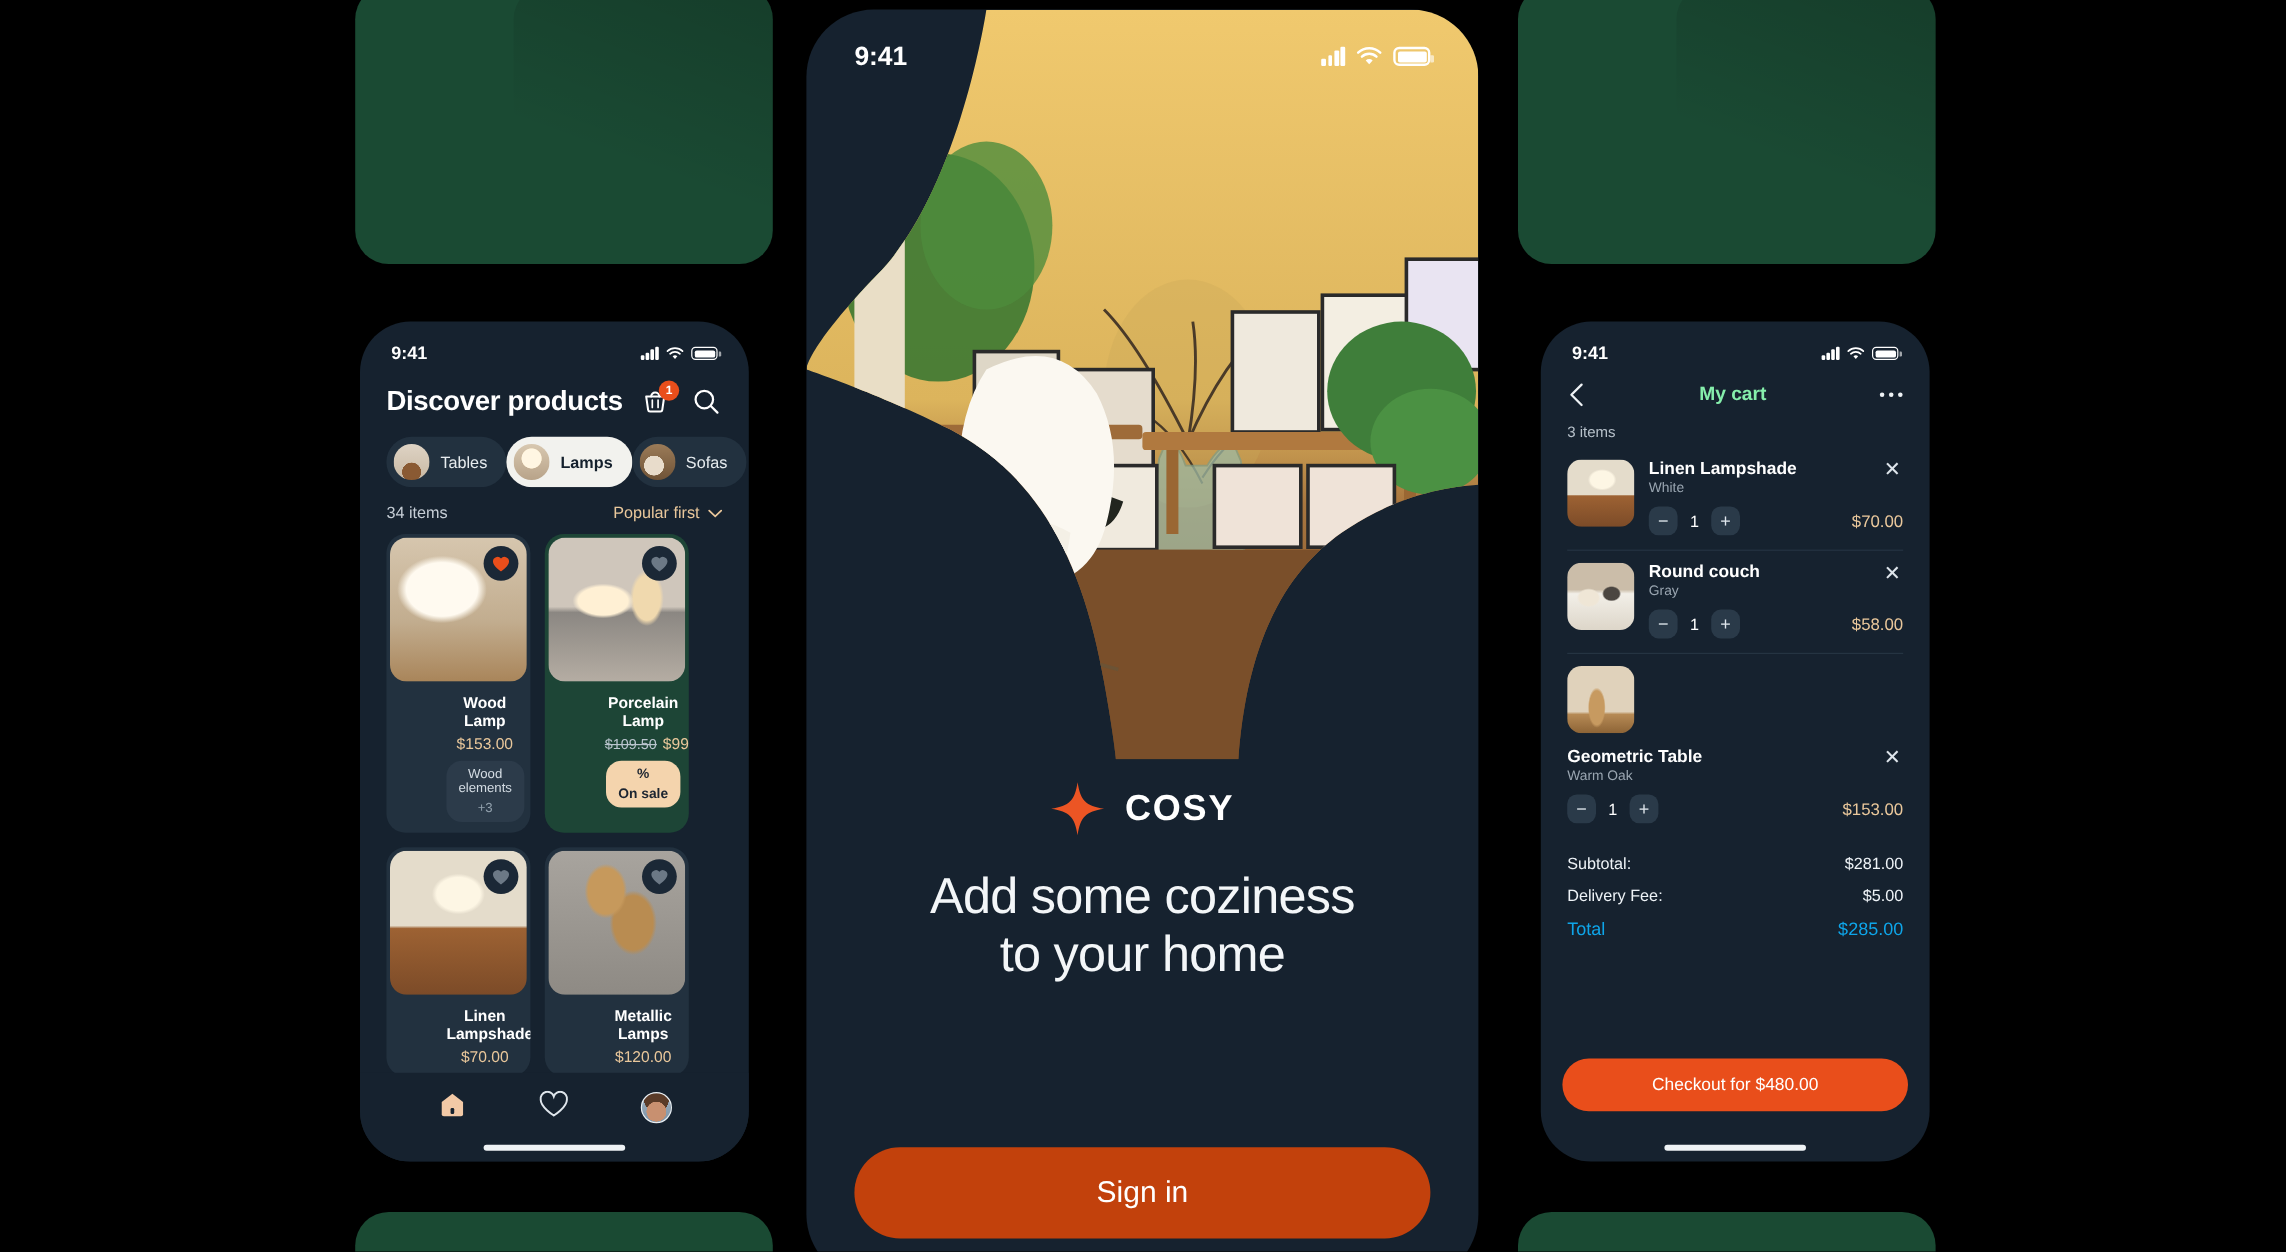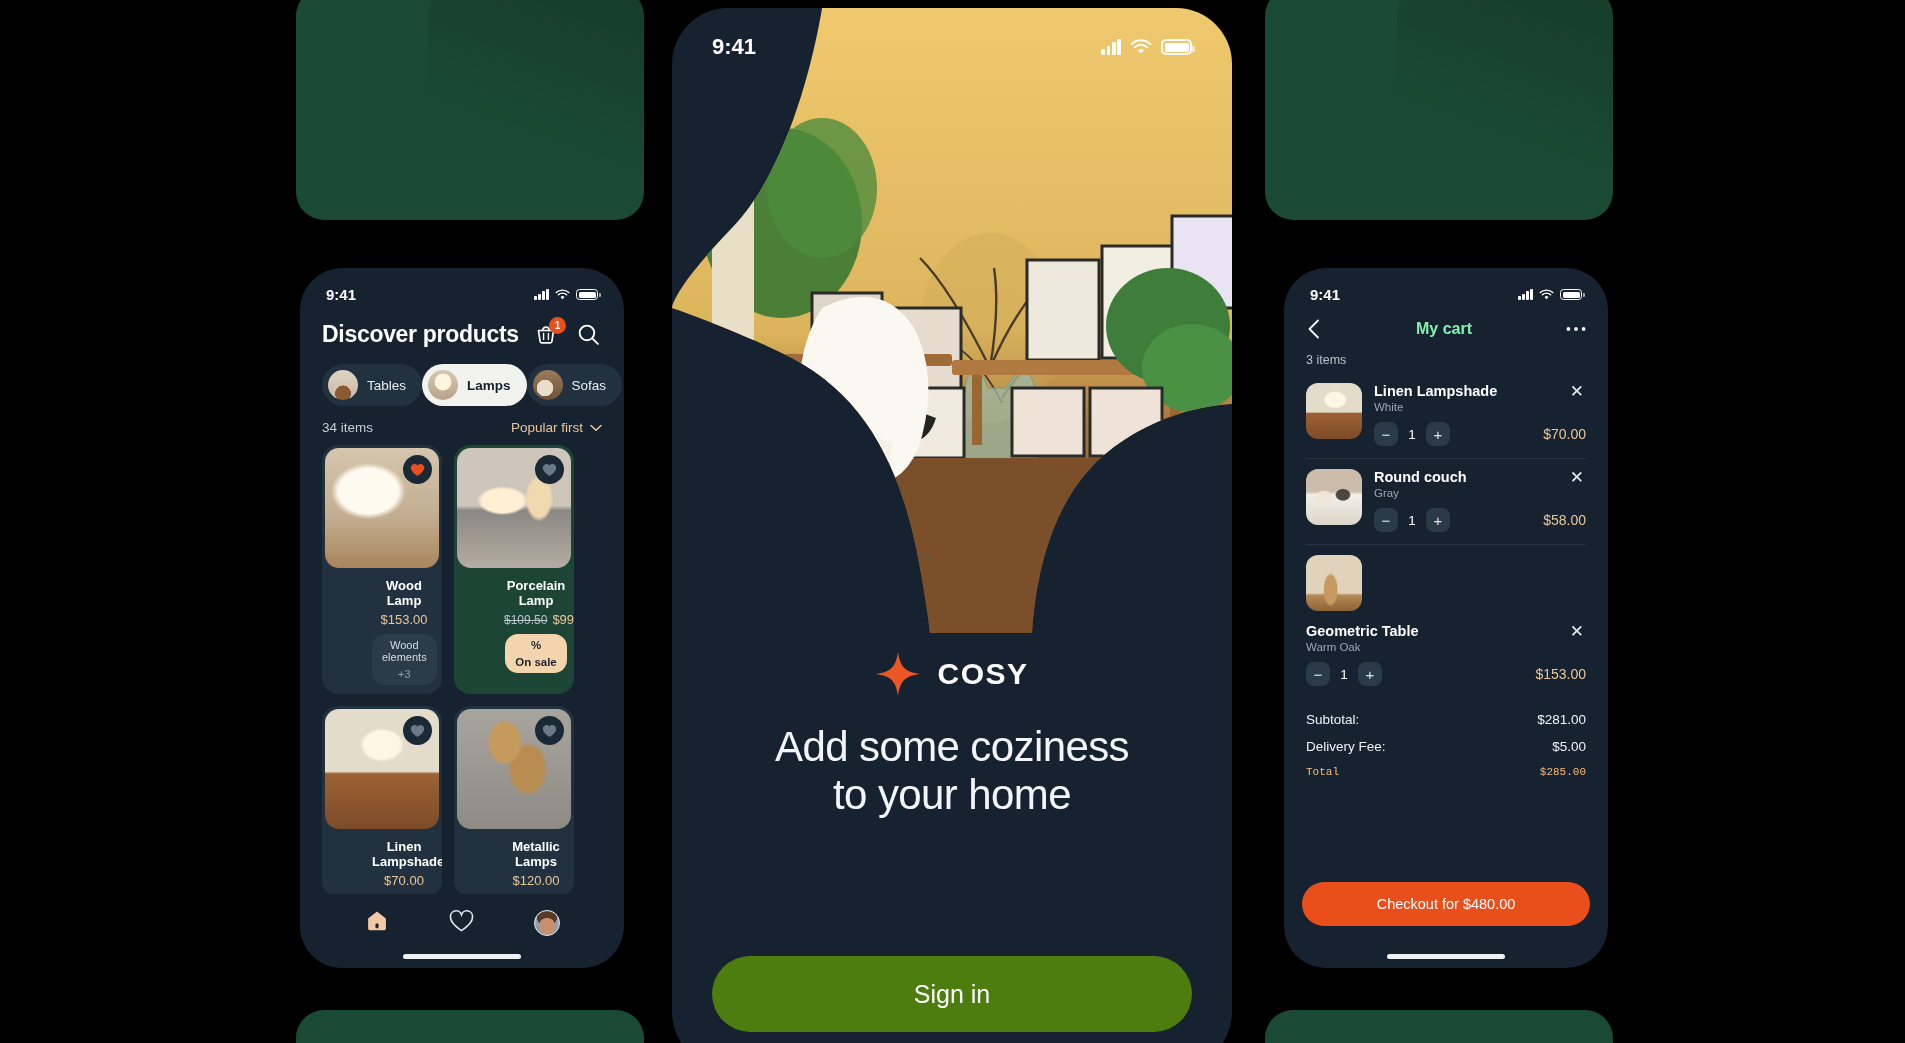--- a/index.html
+++ b/index.html
@@ -158,21 +158,21 @@
   
   .hero { position:absolute; top:0; left:0; width:560px; height:625px; overflow:hidden; }
   .brand { display:flex; align-items:center; justify-content:center; gap:16px; margin-top:18px; }
   .brand-name { color:#fff; font-size:30px; font-weight:bold; letter-spacing:1.5px; }
   .tagline {
     color:#f3f6f8; text-align:center; font-size:42px; line-height:1.14;
     margin-top:26px; font-weight:normal; letter-spacing:-.6px;
   }
   .btn-primary {
     position:absolute; left:40px; right:40px; bottom:36px; height:76px;
-    background:#4d7c0f; border-radius:38px; border:none; color:#fff;
+    background:#c2410c; border-radius:38px; border:none; color:#fff;
     font-size:25px; font-family:"Liberation Sans", sans-serif; cursor:pointer;
   }
 
   
   .rp-head { display:flex; align-items:center; justify-content:space-between; padding:16px 22px 0; }
   .rp-title { color:#86efac; font-size:16px; font-weight:bold; }
   .rp-count { color:#b7c1ca; font-size:12.5px; padding:14px 22px 0; }
   .cart-list { padding:6px 22px 0; }
   .cart-item { display:flex; gap:12px; padding:10px 0 12px; border-bottom:1px solid #253442; }
   .cart-item:last-child { border-bottom:none;flex-direction:column; }
@@ -199,21 +199,21 @@
     display:flex; align-items:center; justify-content:center;
     font-family:"Liberation Sans", sans-serif;
   }
   .qty { color:#fff; font-size:13.5px; min-width:10px; text-align:center; }
   .ci-price { color:#e9c79b; font-size:14px; }
   .x-btn { color:#dfe6ec; font-size:17px; cursor:pointer; line-height:1; padding:0 2px; }
 
   .totals { padding:14px 22px 0; }
   .total-row { display:flex; justify-content:space-between; margin-bottom:12px; }
   .total-row span { color:#eef3f7; font-size:13.5px; }
-  .total-row.grand span { color:#fdba74; font-size:11px;font-family:Liberation Mono, monospace; }
+  .total-row.grand span { color:#0ea5e9; font-size:15px; }
   .btn-checkout {
     position:absolute; left:18px; right:18px; bottom:42px; height:44px;
     background:#e94e1b; border:none; border-radius:22px; color:#fff;
     font-size:14.5px; cursor:pointer; font-family:"Liberation Sans", sans-serif;
   }
 </style>
 </head>
 <body>
 
 <div class="stage">

